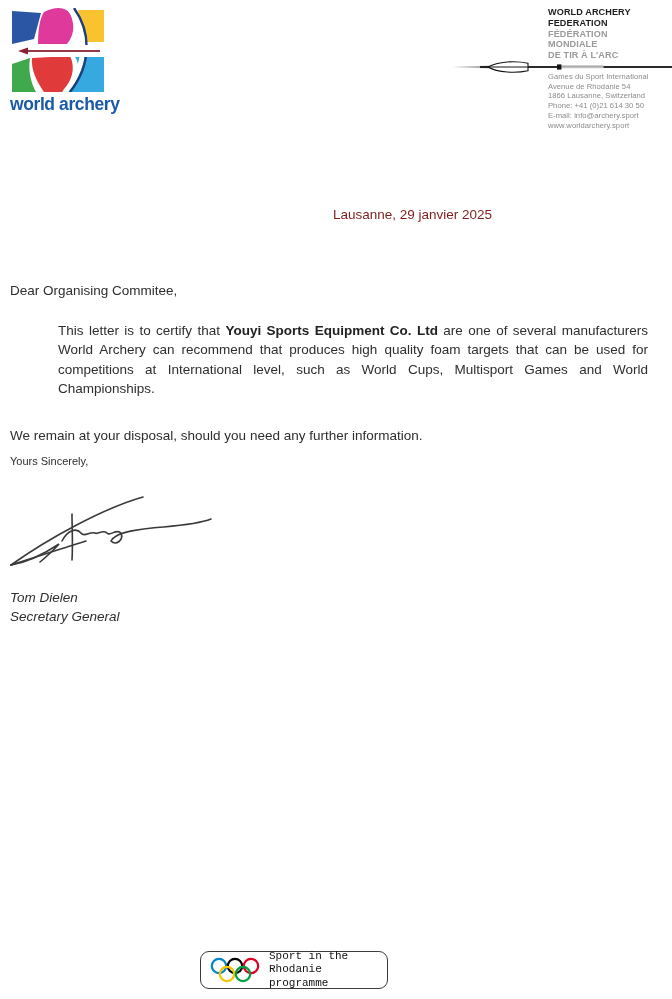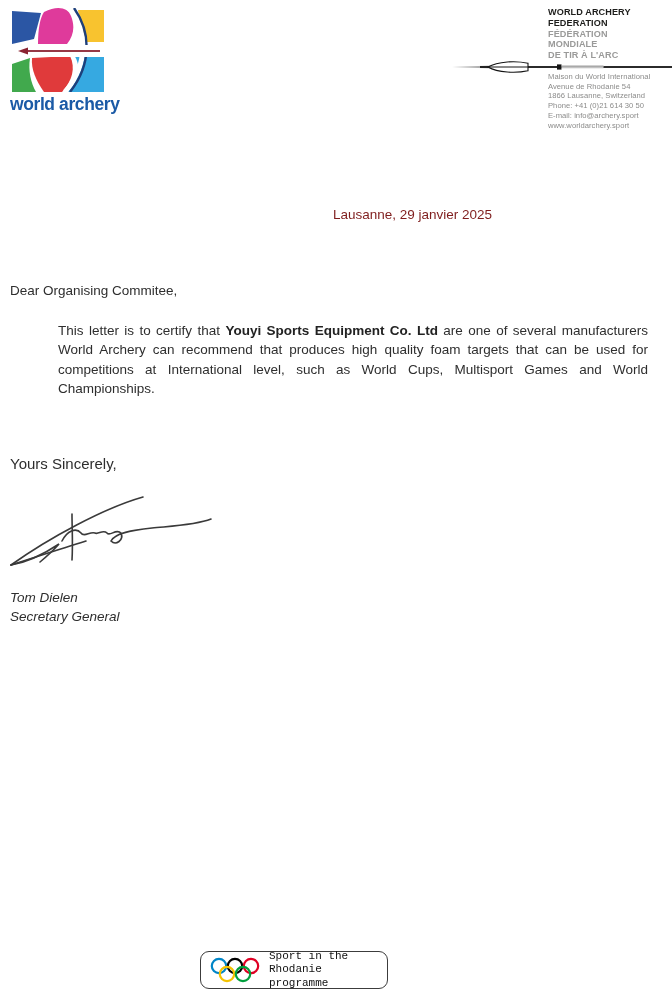--- a/index.html
+++ b/index.html
@@ -28,21 +28,21 @@
   .address-block{position:absolute;left:548px;top:72px;
     font-size:7.6px;line-height:9.7px;color:#8b8b8a;letter-spacing:0.05px;}
   
   .dateline{position:absolute;left:333px;top:207px;font-size:13.5px;color:#7f1d1d;}
   .salutation{position:absolute;left:10px;top:283px;font-size:13.5px;}
   .para{position:absolute;left:10px;top:321px;width:590px;font-size:13.5px;line-height:19.3px;margin-left:48px;}
   .para .line{text-align:justify;}
   .para .line.just{text-align-last:justify;}
   .para b{font-weight:700;color:#222;}
   .closing{position:absolute;left:10px;top:428px;font-size:13.5px;}
-  .valediction{position:absolute;left:10px;top:455px;font-size:15px;}
+  .valediction{position:absolute;left:10px;top:455px;font-size:11px;}
   .signature{position:absolute;left:4px;top:484px;}
   .signer{position:absolute;left:10px;top:588px;font-size:13.5px;line-height:19px;font-style:italic;}
   
   .badge{
     position:absolute;left:200px;top:951px;width:188px;height:38px;
     border:1.3px solid #3c3c3c;border-radius:9px;
     display:flex;align-items:center;box-sizing:border-box;padding-left:9px;
     background:#fff;
   }
   .badge-rings{flex:0 0 auto;margin-right:9px;}
@@ -87,39 +87,40 @@
     <polygon points="2,8 42,6.6 42,9.4" fill="#b0b0b0"></polygon>
     <rect x="30" y="7.1" width="192" height="1.8" fill="#141414"></rect>
     <path d="M38,8 C48,2.2 66,1.6 78,4.2 L78,11.8 C66,14.4 48,13.8 38,8 Z" fill="#ffffff" stroke="#141414" stroke-width="1.1"></path>
     <line x1="38" y1="8" x2="78" y2="8" stroke="#141414" stroke-width="1.2"></line>
     <rect x="107" y="5.4" width="4.5" height="5.2" fill="#141414"></rect>
     <rect x="111.5" y="6.7" width="42" height="2.6" fill="#c2c2c2"></rect>
     <rect x="111.5" y="6.7" width="42" height="0.8" fill="#8f8f8f"></rect>
   </svg>
 
   <div class="address-block">
-    <div>Maison du World International</div>
+    <div>Games du Sport International</div>
     <div>Avenue de Rhodanie 54</div>
     <div>1866 Lausanne, Switzerland</div>
     <div>Phone: +41 (0)21 614 30 50</div>
     <div>E-mail: info@archery.sport</div>
     <div>www.worldarchery.sport</div>
   </div>
 
   <div class="dateline">Lausanne, 29 janvier 2025</div>
 
   <div class="salutation">Dear Organising Commitee,</div>
 
   <div class="para">
     <div class="line just"><span>This letter is to certify that </span><b>Youyi Sports Equipment Co. Ltd</b><span>  are one of several manufacturers</span></div>
     <div class="line just">World Archery can recommend that produces high quality foam targets that can be used for</div>
     <div class="line just">competitions at International level, such as World Cups, Multisport Games and World</div>
     <div class="line">Championships.</div>
   </div>
 
+  <div class="closing">We remain at your disposal, should you need any further information.</div>
 
   <div class="valediction">Yours Sincerely,</div>
 
   <svg class="signature" width="215" height="92" viewBox="0 0 215 92" xmlns="http://www.w3.org/2000/svg" fill="none" stroke="#3a3a3a" stroke-width="1.6" stroke-linecap="round">
     <path d="M7,81 C45,54 100,24 139,13"></path>
     <path d="M7,81 C32,73 56,65 82,57"></path>
     <path d="M7,81 C24,78 40,70 55,60 C48,68 42,73 36,78"></path>
     <path d="M68,30 C68,44 69,60 68,76"></path>
     <path d="M58,57 C63,47 72,43 77,49 C80,54 86,47 91,49 C94,51 99,45 103,49 C106,53 112,44 117,49 C120,56 112,62 107,57 C111,49 128,46 148,44 C168,42 192,41 207,35"></path>
   </svg>

